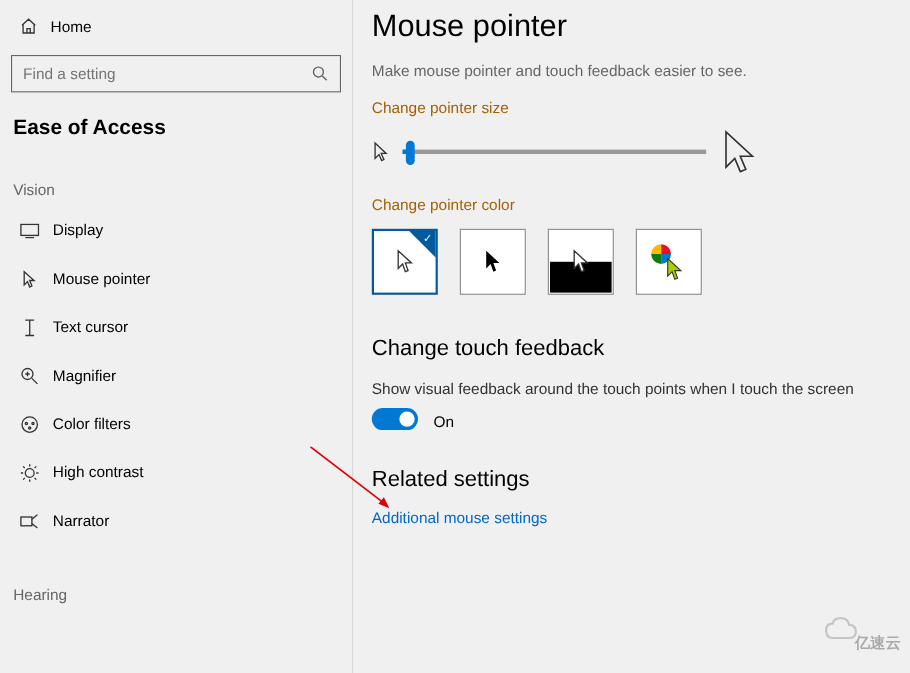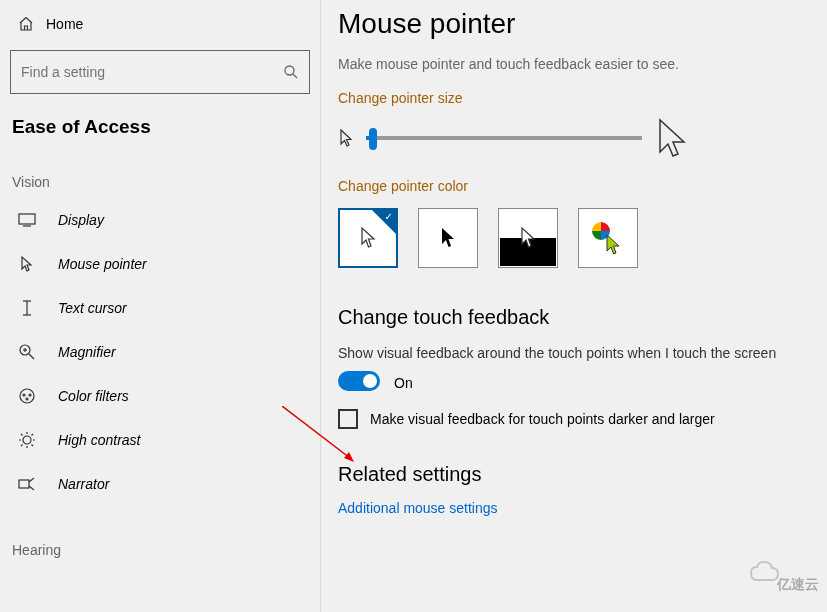--- a/index.html
+++ b/index.html
@@ -1,24 +1,24 @@
 <!DOCTYPE html>
 <html><head>
 <meta charset="utf-8">
 <style>
 * { margin:0; padding:0; box-sizing:border-box; font-family:"Segoe UI",Arial,sans-serif; }
 body { background:#f0f0f0; width:827px; height:612px; overflow:hidden; position:relative; }
 .sidebar { width:320px; height:612px; float:left; padding:12px 0 0 10px; position:relative; }
 .home-row { display:flex; align-items:center; gap:12px; padding:4px 8px; cursor:pointer; }
 .home-row span { font-size:14px; color:#000; }
-.search-box { margin:14px 10px 0 0; height:44px; border:1px solid #666; background:#f0f0f0; display:flex; align-items:center; padding:0 10px; }
+.search-box { margin:14px 10px 0 0; height:34px; border:1px solid #666; background:#f0f0f0; display:flex; align-items:center; padding:0 10px; }
 .search-box input { flex:1; border:none; background:transparent; font-size:14px; outline:none; color:#555; }
 .category-title { font-size:19px; font-weight:600; margin:22px 0 0 2px; color:#000; }
 .group-label { font-size:14px; color:#666; margin:36px 0 8px 2px; }
-.nav-item { display:flex; align-items:center; gap:22px; padding:13px 8px; cursor:pointer;font-style:italic; }
+.nav-item { display:flex; align-items:flex-start; gap:12px; padding:13px 8px; cursor:pointer; }
 .nav-item .icon { width:18px; height:18px; display:flex; align-items:center; justify-content:center; }
 .nav-item span.label { font-size:14px; color:#000; }
 .divider { position:absolute; left:320px; top:0; width:1px; height:612px; background:#d8d8d8; }
 .main { margin-left:338px; padding-top:8px; }
 .page-title { font-size:28px; font-weight:400; color:#000; }
 .subtitle { font-size:14px; color:#666; margin-top:16px; }
 .section-h { font-size:20px; font-weight:400; color:#000; margin-top:38px; }
 .field-label { font-size:14px; color:#a16207; margin-top:18px; }
 .slider-row { display:flex; align-items:center; gap:12px; margin-top:10px; }
 .slider-track { position:relative; width:276px; height:4px; background:#999; }
@@ -204,24 +204,20 @@
   </div>
 
   <div class="section-h">Change touch feedback</div>
   <div class="touch-label">Show visual feedback around the touch points when I touch the screen</div>
   <div class="toggle-row">
     <div class="toggle">
       <div class="toggle-knob"></div>
     </div>
     <span style="font-size:14px;">On</span>
   </div>
-  <div class="checkbox-row">
-    <div class="checkbox"></div>
-    <span style="font-size:14px;">Make visual feedback for touch points darker and larger</span>
-  </div>
 
   <div class="related-h">Related settings</div>
   <div class="link">Additional mouse settings</div>
 </div>
 
 <svg class="arrow-line" viewBox="0 0 72 56">
     <line x1="0" y1="0" x2="68" y2="52" stroke="#d00" stroke-width="1.5"></line>
     <polygon points="72,56 62,52 67,46" fill="#d00"></polygon>
   </svg>
 

